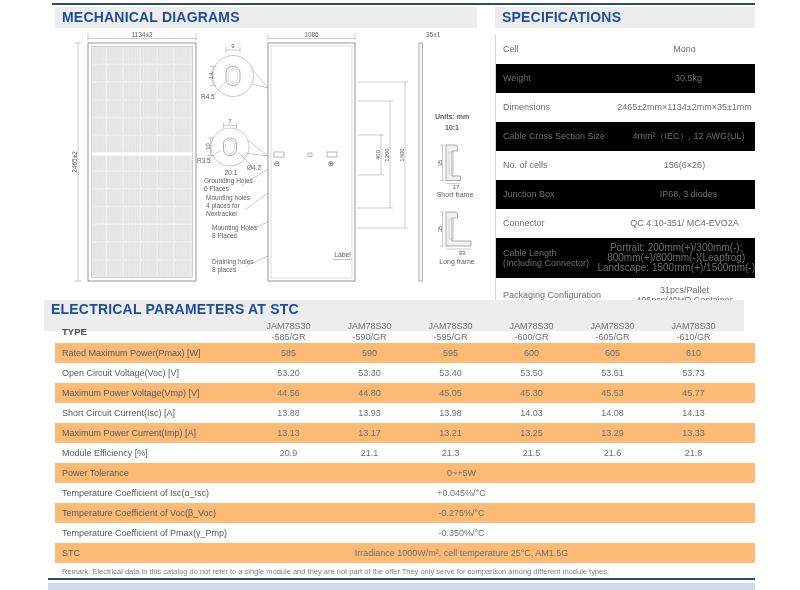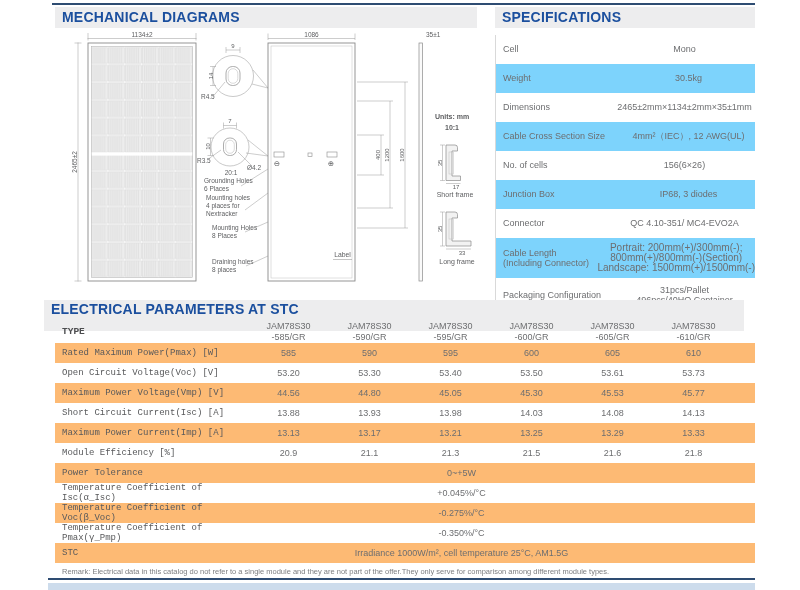--- a/index.html
+++ b/index.html
@@ -13,32 +13,32 @@
     font-size:14px;font-weight:bold;color:var(--accent-blue,#1b4f9e);letter-spacing:.2px;padding-left:7px;box-sizing:border-box;}
   .mech-title{left:55px;top:7px;width:422px;}
   .spec-title{left:495px;top:7px;width:260px;}
   .elec-title{left:44px;top:300px;width:700px;height:31px;line-height:19px;}
   svg.mech{position:absolute;left:55px;top:30px;}
   svg.mech text{fill:#5d5e60;font-family:"Liberation Sans",sans-serif;}
   .mech-remark{position:absolute;left:62px;top:284px;font-size:8px;color:#8d8e90;}
   
   .spec-table{position:absolute;left:495px;top:35px;width:260px;border-left:1px solid #d9d9d9;box-sizing:border-box;}
   .spec-row{display:flex;align-items:center;font-size:9px;color:#6d6e70;}
-  .spec-row.gray{background:#7dd3fc;gap:8px;}
+  .spec-row.gray{background:#000000;gap:8px;}
   .h29{height:29px}.h40{height:40px}.h34{height:34px}
   .spec-label{width:118px;padding-left:7px;box-sizing:border-box;line-height:10.5px;}
   .spec-value{flex:1;text-align:center;white-space:nowrap;line-height:10.5px;}
   .spec-value.small{font-size:10px;line-height:10px;}
   
   .elec-table{position:absolute;left:55px;top:320px;width:700px;}
   .erow{display:grid;grid-template-columns:193px 81px 81px 81px 81px 81px 81px 21px;align-items:center;
         font-size:9px;color:#6d6e70;}
   .erow.gray{background:#fdba74;}
   .erow.h23{height:23px}.erow.h20{height:20px}
-  .elabel{padding-left:7px;color:#58595b;font-family:Liberation Mono, monospace;}
+  .elabel{padding-left:7px;color:#58595b;}
   .etype{font-weight:bold;font-size:9.5px;color:#4c4d4f;}
   .ecol{text-align:center;line-height:10.5px;}
   .eval{text-align:center;}
   .espan{grid-column:2 / span 7;text-align:center;padding-right:80px;}
   .elec-remark{position:absolute;left:62px;top:567px;font-size:7.5px;color:#7d7e80;text-align:center;}
 </style>
 </head>
 <body>
 
 <div class="page">
@@ -240,21 +240,21 @@
       <div class="spec-label">Connector</div>
       <div class="spec-value">QC 4.10-351/ MC4-EVO2A</div>
     </div>
     <div class="spec-row h40 gray">
       <div class="spec-label">
         <div>Cable Length</div>
         <div>(Including Connector)</div>
       </div>
       <div class="spec-value small">
         <div>Portrait: 200mm(+)/300mm(-);</div>
-        <div>800mm(+)/800mm(-)(Section)</div>
+        <div>800mm(+)/800mm(-)(Leapfrog)</div>
         <div>Landscape: 1500mm(+)/1500mm(-)</div>
       </div>
     </div>
     <div class="spec-row h34">
       <div class="spec-label">Packaging Configuration</div>
       <div class="spec-value">
         <div>31pcs/Pallet</div>
         <div>496pcs/40HQ Container</div>
       </div>
     </div>

